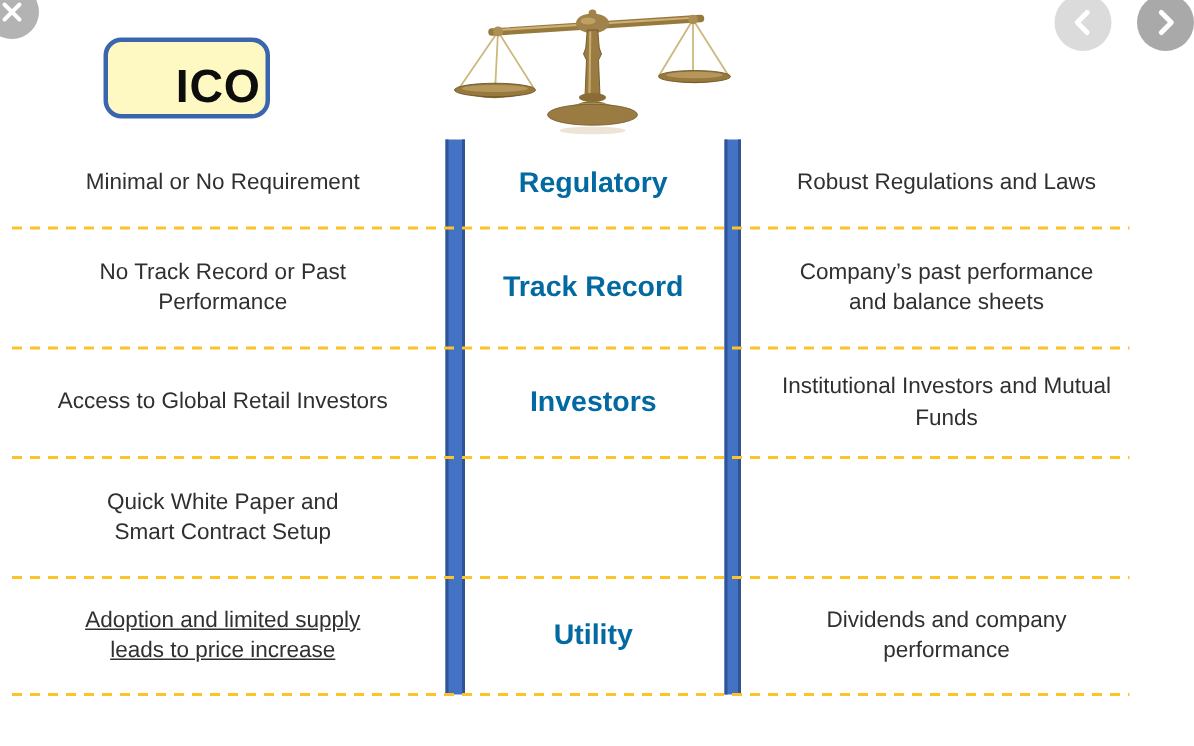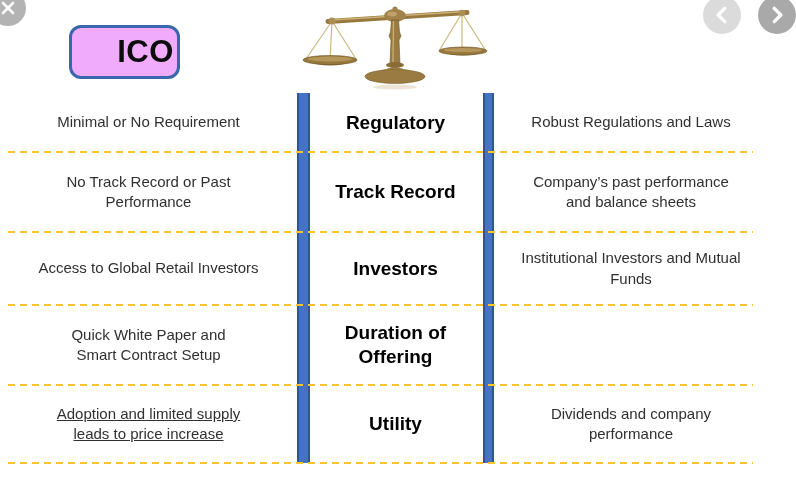--- a/index.html
+++ b/index.html
@@ -27,23 +27,23 @@
   }
   .close-btn  { left: -10px; top: -10px; width: 36px; height: 36px; background: #b3b3b3; }
   .prev-btn   { left: 703px; top: -4px;  width: 38px; height: 38px; background: #dbdbdb; }
   .next-btn   { left: 758px; top: -4px;  width: 38px; height: 38px; background: #a9a9a9; }
 
   
   .hdr-box {
     position: absolute;
     border: 3px solid #3a66ad;
     border-radius: 12px;
-    background: #f0abfc;
+    background: #fef9c3;
     display: flex;
-    align-items: center;
+    align-items: flex-end;
     justify-content: center;
     font-weight: bold;
     font-size: 31px;
     letter-spacing: 0.5px;
     color: #0d0d0d;
     padding-left: 42px;
   }
   .hdr-ico { left: 69px;  top: 25px; width: 111px; height: 54px; }
   .hdr-ipo { left: 582px; top: 25px; width: 106px; height: 56px; }
 
@@ -70,21 +70,21 @@
     grid-template-rows: 59px 80px 73px 80px 78px;
   }
   .row {
     display: grid;
     grid-template-columns: 297px 197px 302px;
     align-items: center;
   }
   .cell { display: flex; align-items: center; justify-content: center; text-align: center; }
   .cell-side { font-size: 15px; line-height: 1.35; color: #303030; }
   .cell-right { padding-right: 28px; }
-  .cell-mid  { font-weight: bold; font-size: 19px; line-height: 1.25; color: #000000; align-items: flex-end; }
+  .cell-mid  { font-weight: bold; font-size: 19px; line-height: 1.25; color: #0369a1; align-items: flex-end; }
 
   .mw125 { max-width: 125px; } .mw170 { max-width: 170px; } .mw175 { max-width: 175px; }
   .mw190 { max-width: 190px; } .mw215 { max-width: 215px; text-decoration: underline; } .mw218 { max-width: 218px; }
   .mw225 { max-width: 225px; }
 
   
   .divider {
     position: absolute;
     left: 8px;
     width: 745px;
@@ -188,23 +188,20 @@
       </div>
       <div class="cell cell-side cell-right">
         <span class="mw225">Institutional Investors and Mutual Funds</span>
       </div>
     </div>
 
     <div class="row">
       <div class="cell cell-side cell-left">
         <span class="mw175">Quick White Paper and Smart Contract Setup</span>
       </div>
-      <div class="cell cell-mid">
-        <span class="mw125">Duration of Offering</span>
-      </div>
     </div>
 
     <div class="row">
       <div class="cell cell-side cell-left">
         <span class="mw215">Adoption and limited supply leads to price increase</span>
       </div>
       <div class="cell cell-mid">
         <span>Utility</span>
       </div>
       <div class="cell cell-side cell-right">

